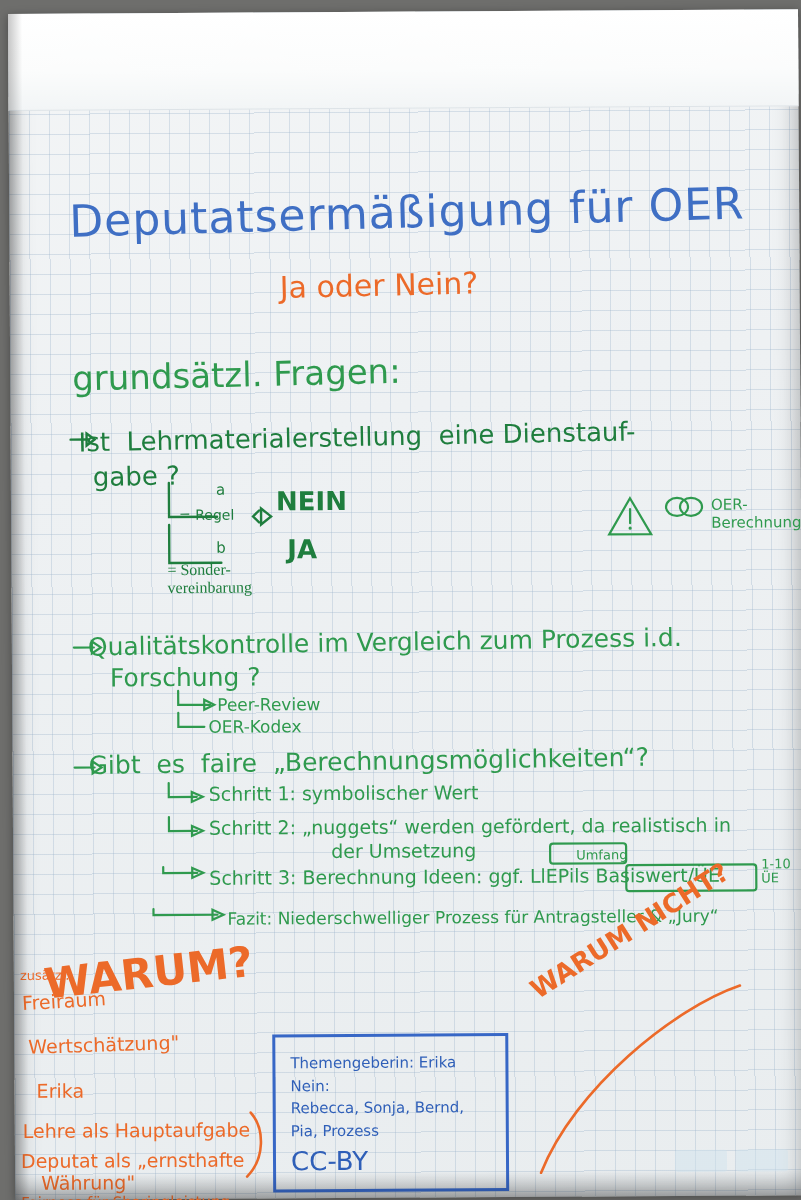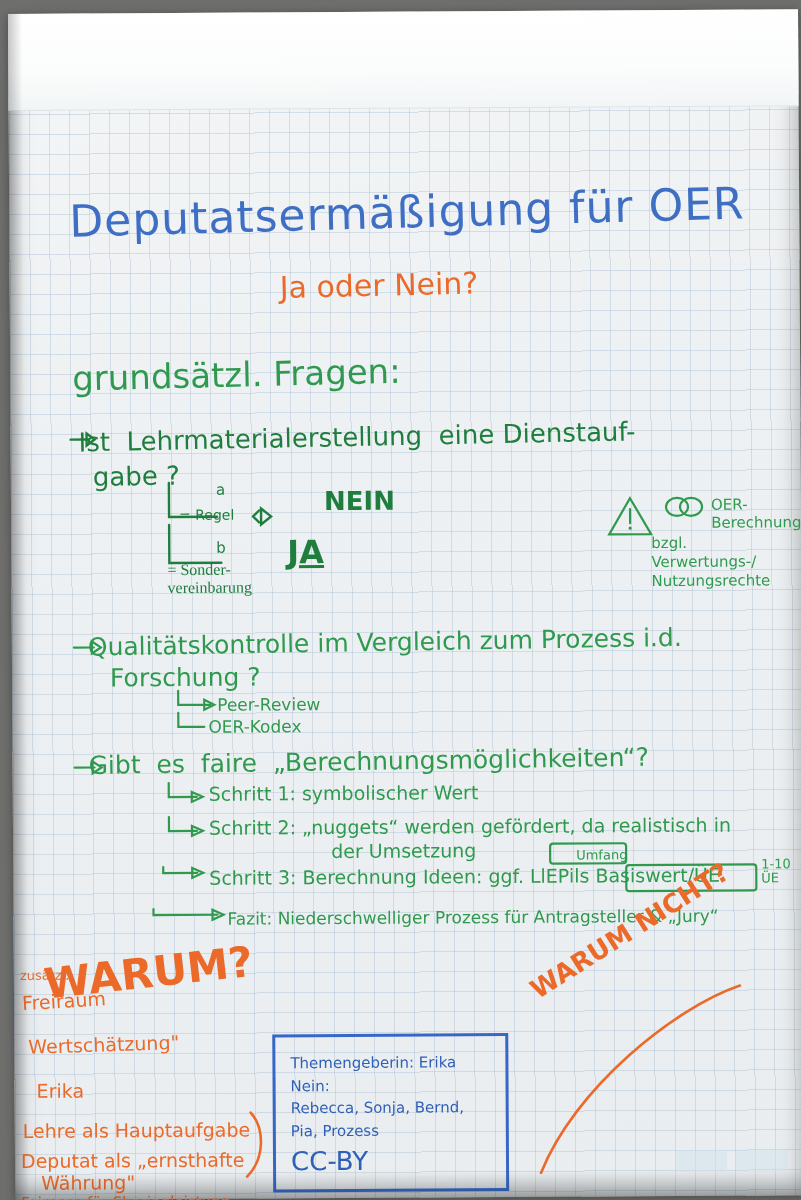--- a/index.html
+++ b/index.html
@@ -47,24 +47,24 @@
   #title{left:60px;top:178px;font-size:44px;letter-spacing:1px;transform:rotate(-1.2deg);}
   #subtitle{left:270px;top:258px;font-size:30px;transform:rotate(-1deg);}
   
   #sec1{left:62px;top:345px;font-size:34px;transform:rotate(-1deg);}
 
   #q1a{left:68px;top:412px;font-size:26px;transform:rotate(-0.8deg);}
   #q1b{left:82px;top:450px;font-size:26px;transform:rotate(-0.8deg);}
 
   #lbl-a{left:205px;top:470px;font-size:15px;}
   #lbl-regel{left:168px;top:495px;font-size:14px;}
-  #nein{left:265px;top:476px;font-size:26px;margin-left:48px;}
+  #nein{left:265px;top:476px;font-size:26px;}
   #lbl-b{left:205px;top:528px;font-size:15px;}
   #lbl-sonder{left:156px;top:548px;font-size:16px;line-height:1.15;font-family:Liberation Serif, serif;}
-  #ja{left:276px;top:524px;font-size:32px;text-decoration:underline;}
+  #ja{left:276px;top:524px;font-size:26px;}
 
   
   #warnbox{left:596px;top:486px;width:46px;height:40px;}
   #oer1{left:700px;top:486px;font-size:15px;line-height:1.2;}
   #oer2{left:640px;top:524px;font-size:15px;line-height:1.25;}
 
   #q2a{left:76px;top:618px;font-size:25px;transform:rotate(-0.6deg);}
   #q2b{left:98px;top:652px;font-size:25px;}
   #q2s1{left:205px;top:684px;font-size:17px;}
   #q2s2{left:196px;top:706px;font-size:17px;}
@@ -144,23 +144,20 @@
       <path class="stroke-g" d="M23,2 L44,38 L2,38 Z"></path>
       <path class="stroke-g" d="M23,13 L23,27"></path>
       <circle cx="23" cy="32" r="1.6" fill="#2f9a4e"></circle>
     </svg>
     <svg style="position:absolute;left:652px;top:484px;width:46px;height:26px">
       <ellipse cx="14" cy="13" rx="11" ry="9" class="stroke-g"></ellipse>
       <ellipse cx="28" cy="13" rx="11" ry="9" class="stroke-g"></ellipse>
     </svg>
     <div class="ink green hand" id="oer1"><span>OER-</span>
 <span>Berechnung</span></div>
-    <div class="ink green hand" id="oer2"><span>bzgl.</span>
-<span>Verwertungs-/</span>
-<span>Nutzungsrechte</span></div>
 
     <svg style="position:absolute;left:62px;top:624px;width:32px;height:20px">
       <path class="stroke-g" d="M0,10 L20,10"></path>
         <path class="stroke-g" d="M18,4 L27,10 L18,16 Z" fill="#2f9a4e"></path>
     </svg>
     <div class="ink green hand" id="q2a">Qualitätskontrolle im Vergleich zum Prozess i.d.</div>
     <div class="ink green hand" id="q2b">Forschung ?</div>
     <svg style="position:absolute;left:158px;top:678px;width:60px;height:52px">
       <path class="stroke-g" d="M8,0 L8,14 L40,14"></path>
       <path class="stroke-g" d="M34,9 L44,14 L34,19 Z" fill="#2f9a4e"></path>

